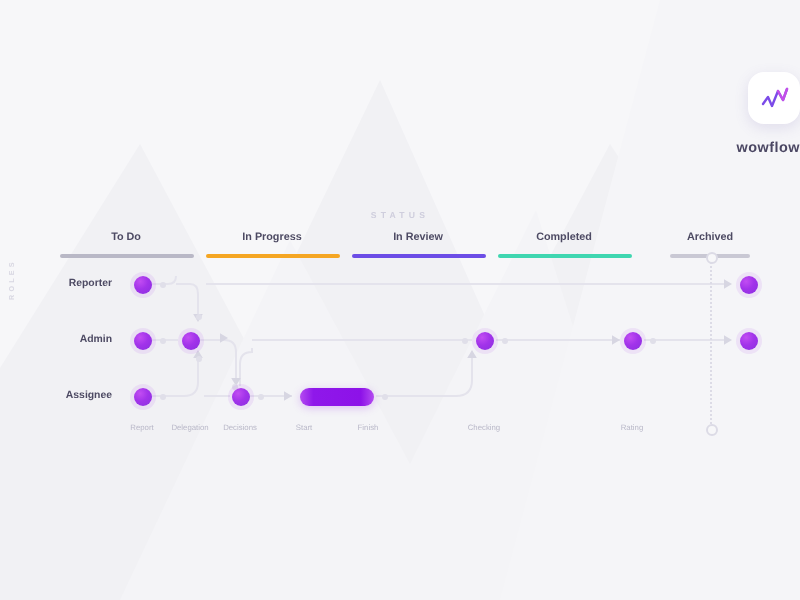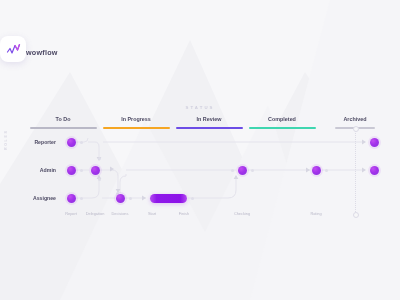--- a/index.html
+++ b/index.html
@@ -8,22 +8,22 @@
     background:#f7f7f9;
     font-family:"Liberation Sans", sans-serif;
     position:relative;
   }
   #stage{position:absolute;inset:0;width:400px;height:300px;}
 
   
   .bg-wm{position:absolute;inset:0;width:400px;height:300px;pointer-events:none;}
 
   
-  .brand{position:absolute;left:0;right:0;top:36px;display:flex;flex-direction:row;
-         align-items:center;}
+  .brand{position:absolute;left:15px;right:0;top:36px;display:flex;flex-direction:column;
+         align-items:flex-end;}
   .logo-tile{width:26px;height:26px;border-radius:8px;background:#ffffff;
              box-shadow:0 2px 7px rgba(120,100,180,.16);
              display:flex;align-items:center;justify-content:center;}
   .brand-name{margin-top:7px;font-size:7.2px;font-weight:700;color:#4b4763;
               letter-spacing:.25px;}
 
   
   .status-cap{position:absolute;top:105px;left:0;right:0;text-align:center;
               font-size:4.3px;letter-spacing:2.1px;color:#cfcedd;font-weight:700;}
 

